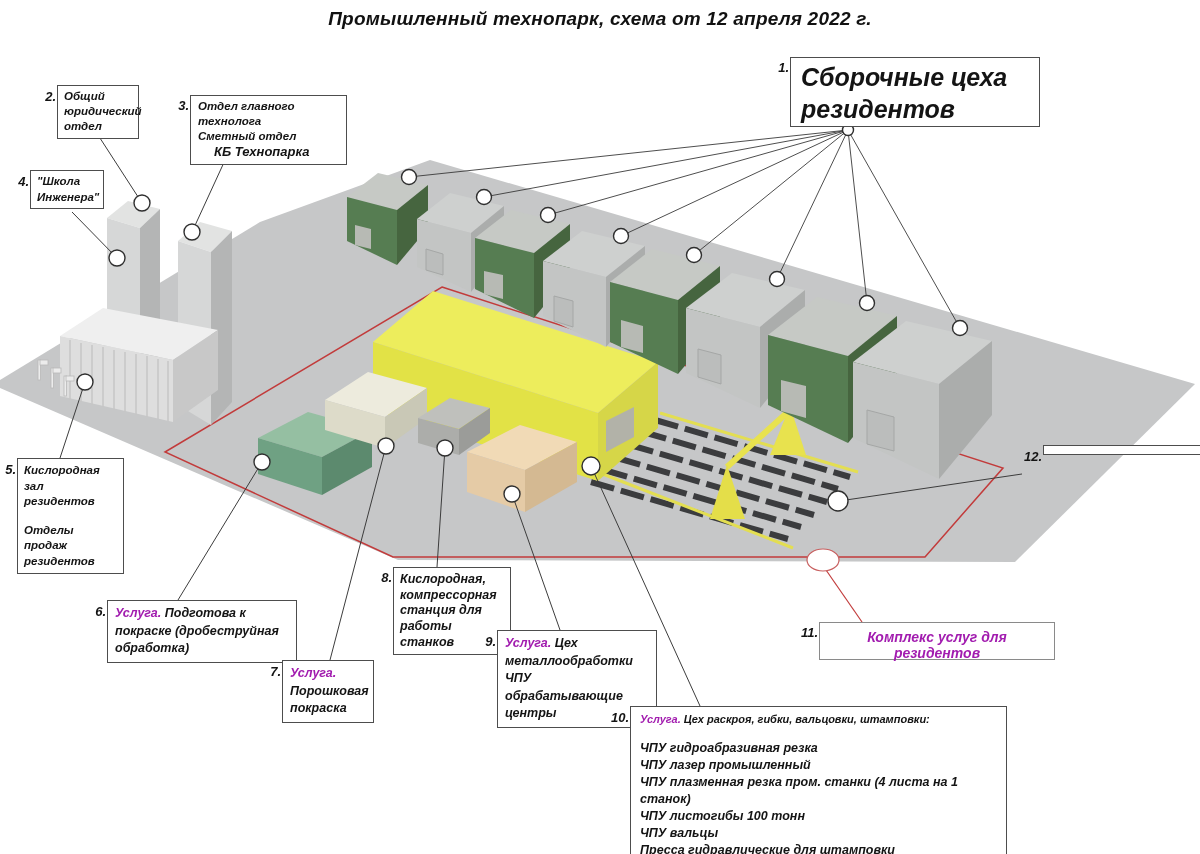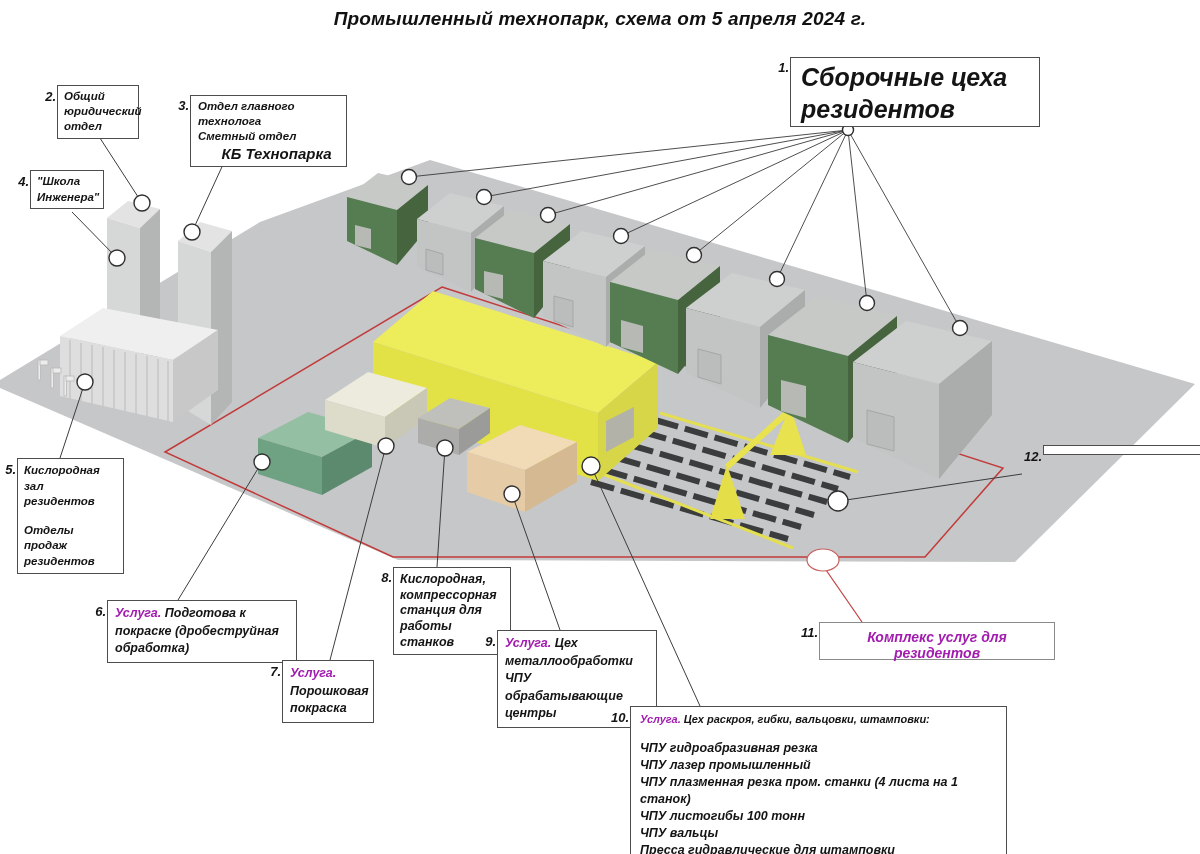--- a/index.html
+++ b/index.html
@@ -9,21 +9,21 @@
   .title{position:absolute;left:0;top:8px;width:1200px;text-align:center;
          font-size:19px;font-weight:bold;font-style:italic;color:#111;letter-spacing:.2px;}
   .callout{position:absolute;background:#fff;border:1.6px solid #4d4d4d;
            font-weight:bold;font-style:italic;color:#141414;box-sizing:border-box;}
   .callout .num{position:absolute;left:-26px;top:2px;font-size:13px;color:#141414;
                 background:transparent;border:none;width:24px;text-align:right;}
   .red{color:#a21caf;}
   .c1{left:790px;top:57px;width:250px;height:70px;font-size:25px;line-height:1.28;padding:3px 10px;}
   .c2{left:57px;top:85px;width:82px;font-size:11.5px;line-height:1.32;padding:3px 6px;}
   .c3{left:190px;top:95px;width:157px;font-size:11.5px;line-height:1.3;padding:3px 7px;}
-  .c3 .big{font-size:15px;padding-left:16px;display:block;text-align:center;}
+  .c3 .big{font-size:13px;padding-left:16px;display:block;}
   .c4{left:30px;top:170px;width:74px;font-size:11.5px;line-height:1.35;padding:3px 6px;}
   .c5{left:17px;top:458px;width:107px;font-size:11.5px;line-height:1.35;padding:4px 6px;}
   .c5 .gap{display:block;height:13px;}
   .c6{left:107px;top:600px;width:190px;font-size:12.5px;line-height:1.4;padding:4px 7px;}
   .c7{left:282px;top:660px;width:92px;font-size:12.5px;line-height:1.4;padding:4px 7px;}
   .c8{left:393px;top:567px;width:118px;font-size:12.5px;line-height:1.25;padding:4px 6px;}
   .c9{left:497px;top:630px;width:160px;font-size:12.5px;line-height:1.4;padding:4px 7px;}
   .c10{left:630px;top:706px;width:377px;font-size:12.5px;line-height:1.36;padding:5px 9px;}
   .c10 .head{font-size:11px;display:block;margin-bottom:13px;}
   .c10 .item{display:block;}
@@ -216,21 +216,21 @@
     <circle cx="262" cy="462" r="8"></circle>
         <circle cx="386" cy="446" r="8"></circle>
     <circle cx="445" cy="448" r="8"></circle>
         <circle cx="512" cy="494" r="8"></circle>
     <circle cx="591" cy="466" r="9"></circle>
         <circle cx="838" cy="501" r="10"></circle>
   </g>
   <ellipse cx="823" cy="560" rx="16" ry="11" fill="#ffffff" stroke="#c86060" stroke-width="1.2"></ellipse>
 </svg>
 
-<div class="title">Промышленный технопарк, схема от 5 апреля 2024 г.</div>
+<div class="title">Промышленный технопарк, схема от 12 апреля 2022 г.</div>
 
 <div class="callout c1">
   <span class="num">1.</span>
   <span>Сборочные цеха</span><br>
   <span>резидентов</span>
 </div>
 
 <div class="callout c2">
   <span class="num">2.</span>
   <span>Общий юридический отдел</span>

